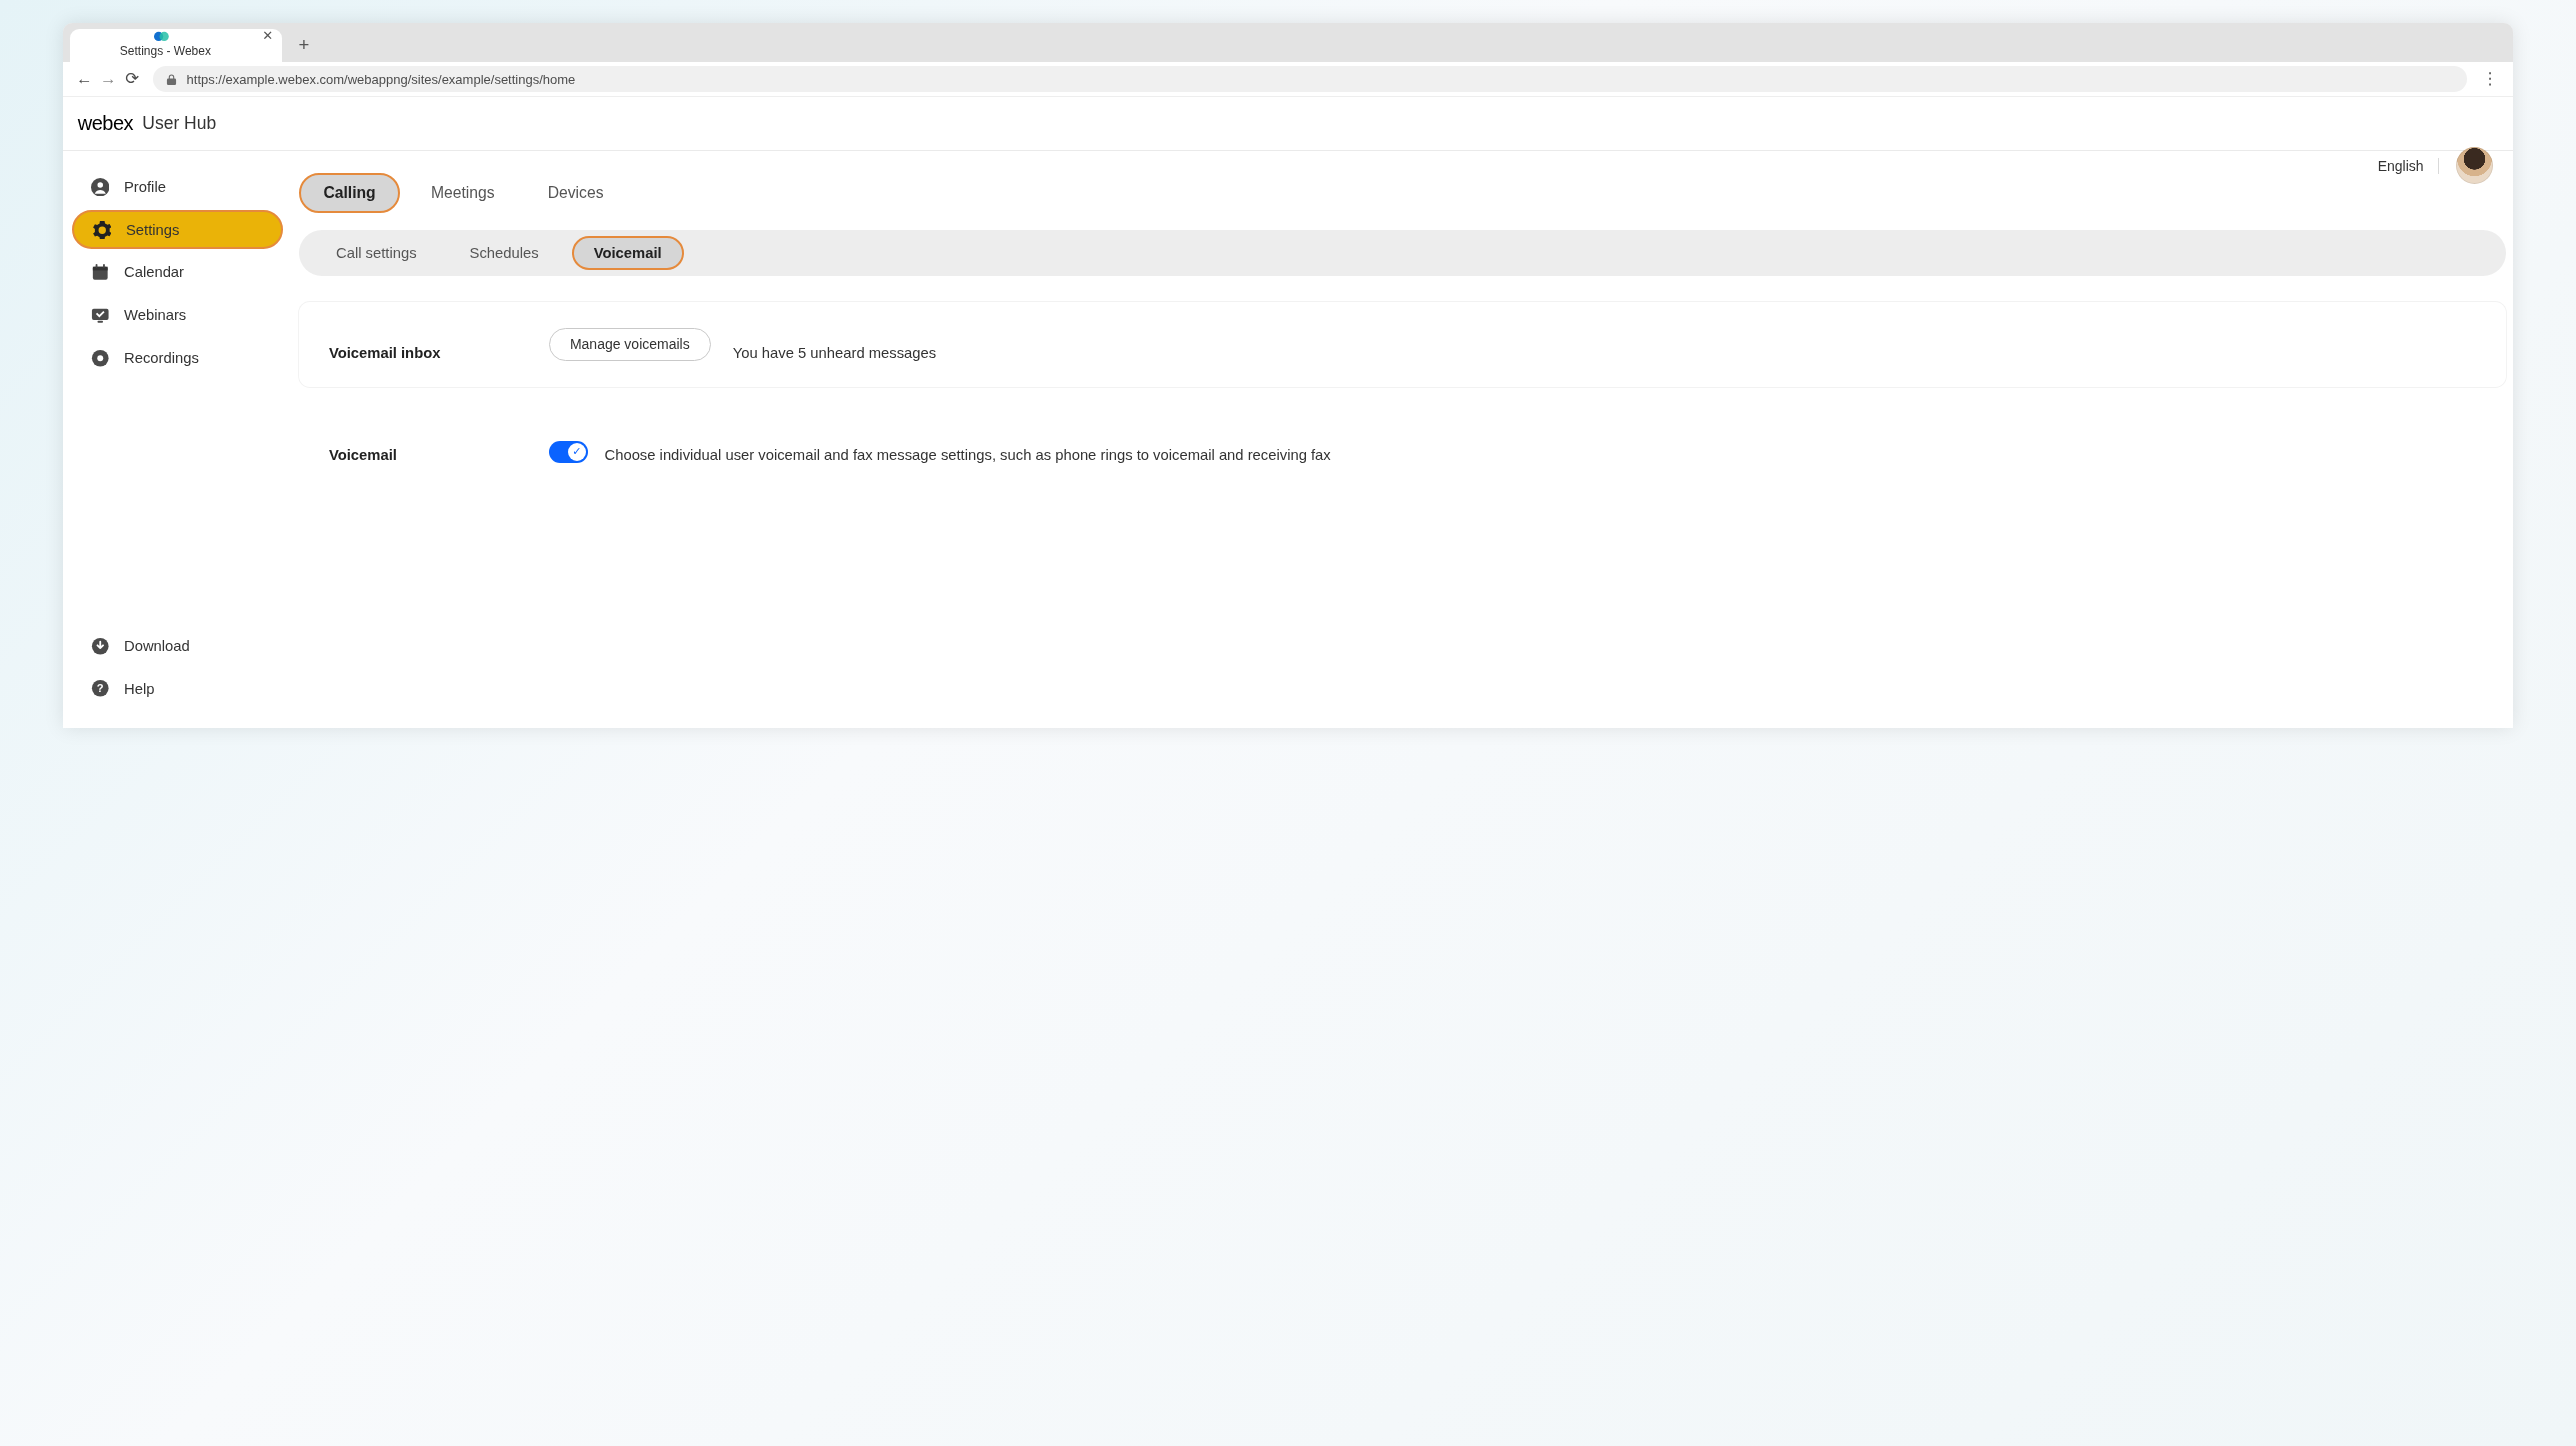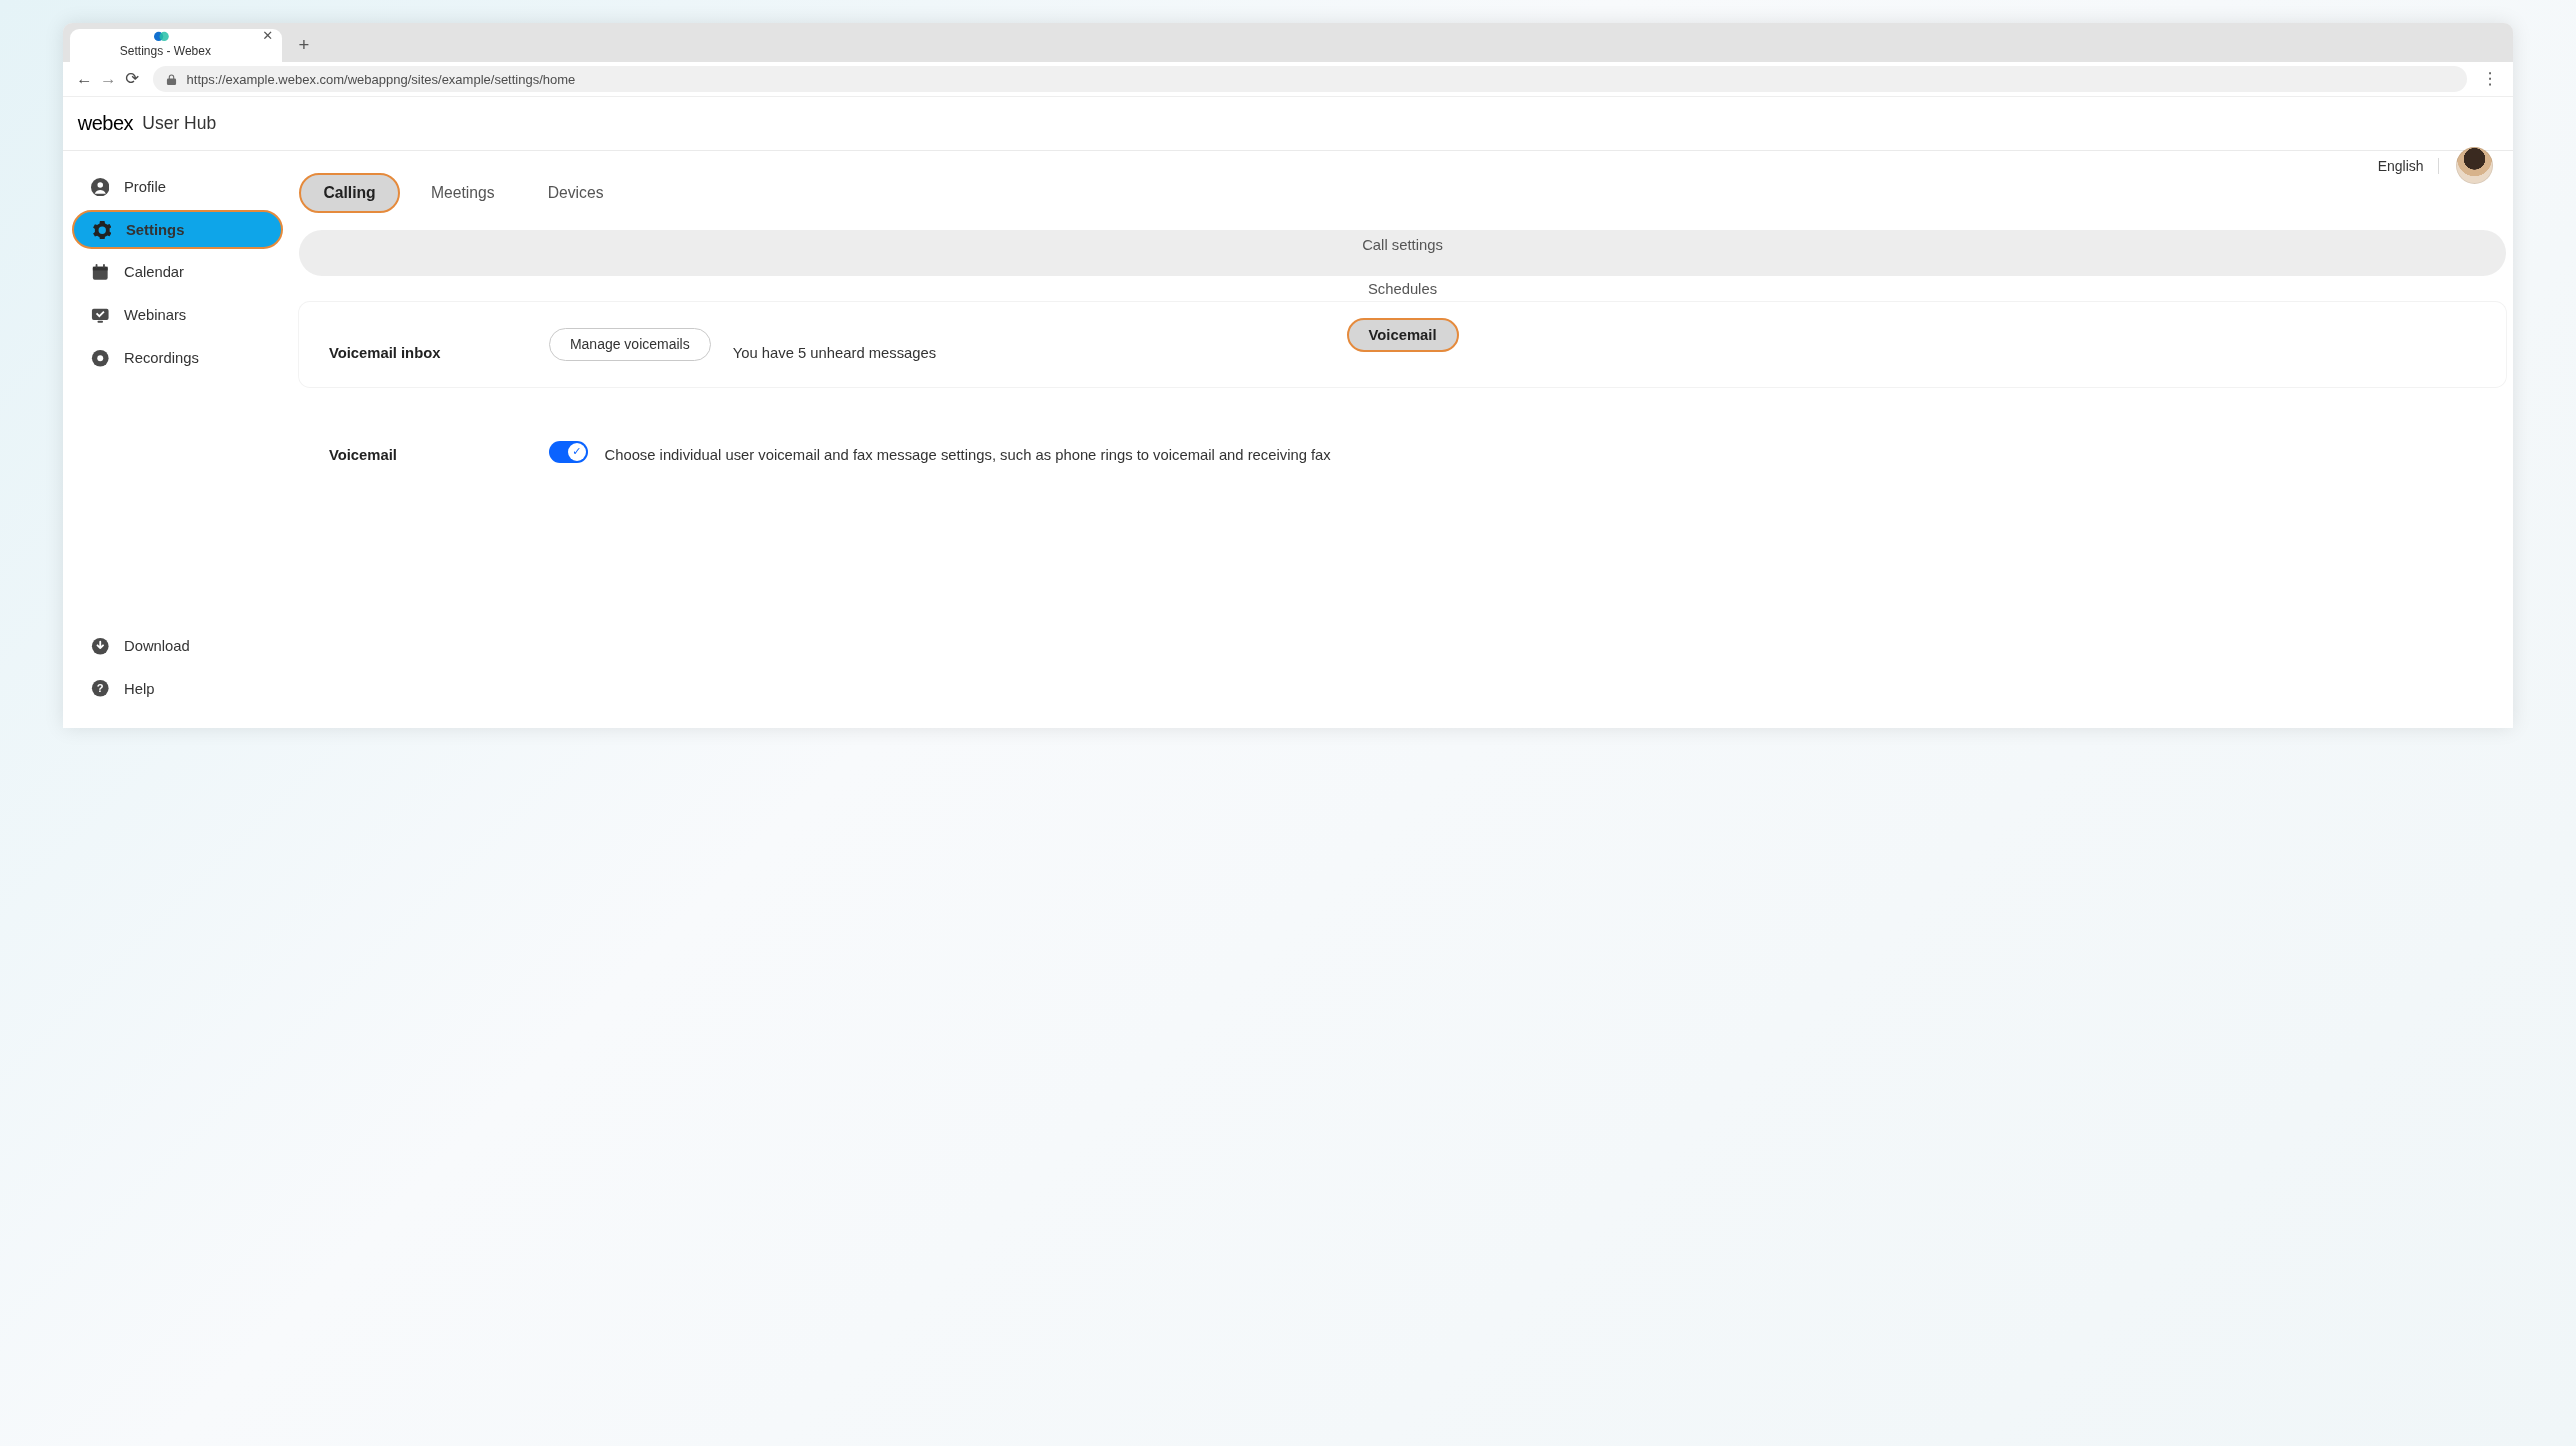--- a/index.html
+++ b/index.html
@@ -76,21 +76,21 @@
   .sidebar { width:229px; padding:16.6px 9.2px; }
   .side-item {
     display:flex; align-items:center; height:39px; border-radius:20px;
     padding:0 18.5px; color:#333; font-size:14.8px; cursor:pointer;
     margin-bottom:3.7px;
   }
   .side-item .ic {
     width:18.5px;height:18.5px;margin-right:14.8px;display:inline-flex;align-items:center;justify-content:center;color:#4b4b4b;
   }
   .side-item.active {
-    background:#0ea5e9; border:2.8px solid #e58a3c; font-weight:700;
+    background:#eab308; border:2.8px solid #e58a3c; font-weight:400;
   }
   .side-bottom { position:relative; margin-top:249px; }
   .main { flex:1; padding:11px 0 0 0; position:relative; }
   .top-right {
     position:absolute; top:-3.7px; right:20px; display:flex; align-items:center; gap:16.6px;
   }
   .lang { font-size:14px; color:#333; padding-right:14.8px; border-right:0.9px solid #d9d9d9; }
   .avatar {
     width:37px;height:37px;border-radius:50%;
     background: radial-gradient(circle at 50% 32%, #3a2a20 0 34%, #d7b38c 35% 55%, #ead9c6 56% 100%);
@@ -98,21 +98,21 @@
   }
   .tabs-row { display:flex; gap:9.2px; margin:11px 0 16.6px 7.4px; align-items:center;}
   .ptab {
     padding:9.2px 22px; border-radius:24px; font-size:15.7px; color:#555; cursor:pointer;
   }
   .ptab.active {
     background:#d6d6d6; color:#222; font-weight:600; border:2.8px solid #e58a3c;
   }
   .sub-tab-bar {
     background:#ededed; border-radius:28px; height:46px; margin:0 7.4px 26px 7.4px;
-    display:flex; align-items:center; padding:0 16.6px; gap:13px;flex-direction:column;
+    display:flex; align-items:center; padding:0 16.6px; gap:13px;
   }
   .stab { padding:7.4px 20px; border-radius:22px; font-size:14.8px; color:#555; cursor:pointer;}
   .stab.active { background:#d6d6d6; color:#222; font-weight:600; border:2.8px solid #e58a3c;}
   .panel { background:#fff; border-radius:11px; box-shadow:0 0 0 0.9px #f2f2f2; margin:0 7.4px 28px 7.4px; padding:26px 29.5px; }
   .row { display:flex; align-items:flex-end; }
   .row-label { font-weight:700; font-size:14.8px; width:220px; color:#222; display:flex;align-items:center;gap:9.2px;}
   .btn {
     border:0.9px solid #c9c9c9; background:#fff; border-radius:20px; padding:7.4px 20px;
     font-size:14px; color:#333; cursor:pointer;
   }

